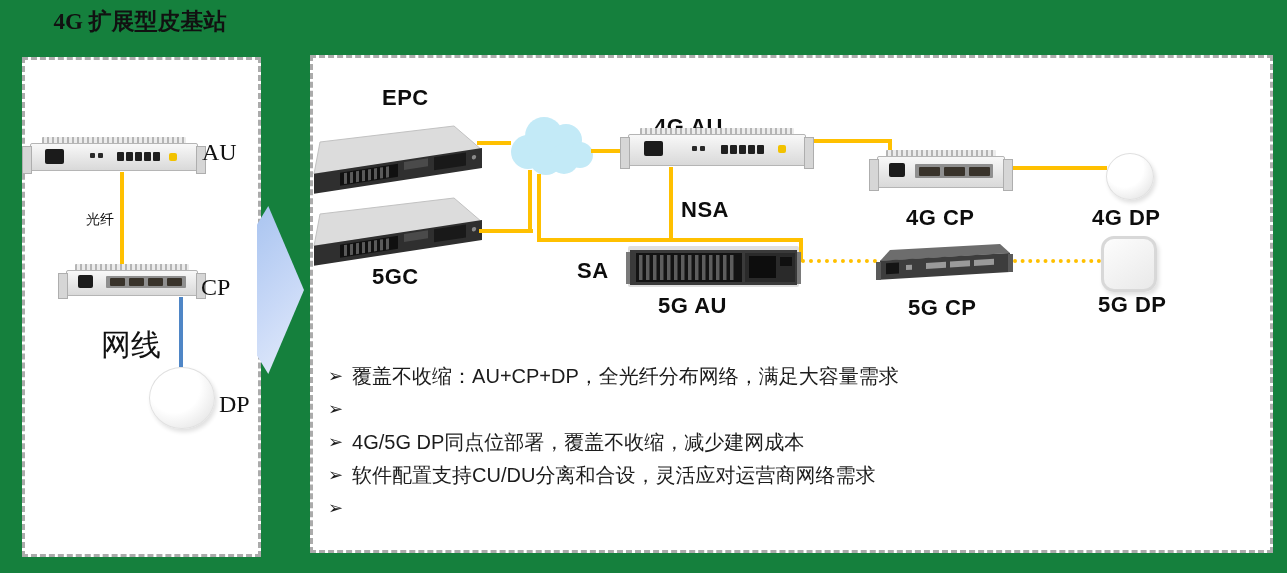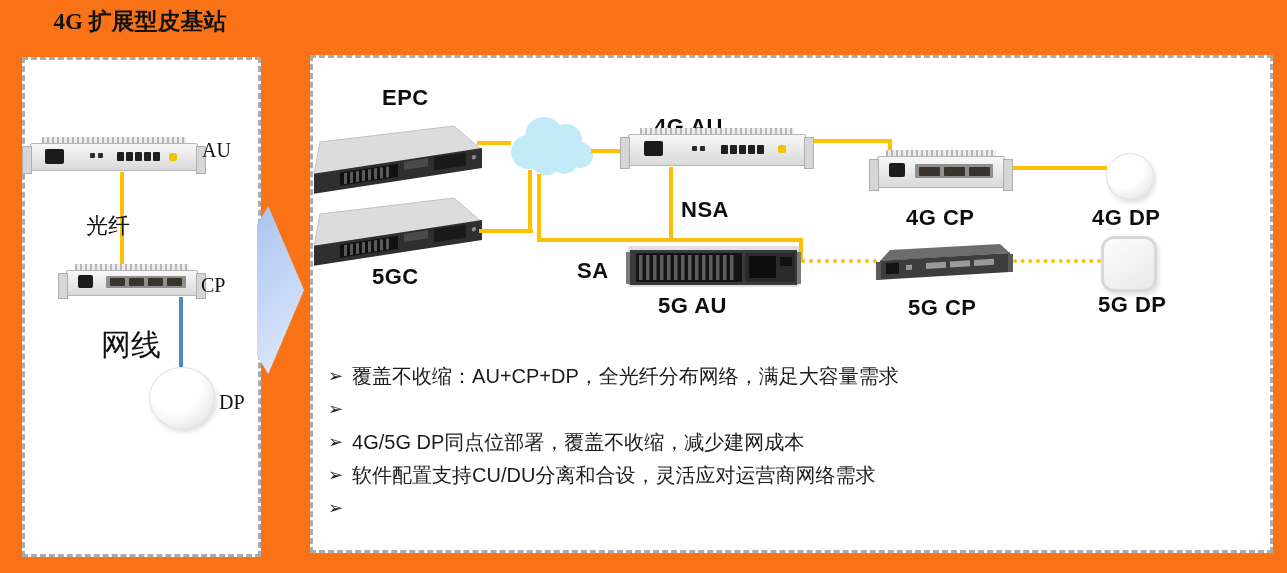--- a/index.html
+++ b/index.html
@@ -1,28 +1,28 @@
 <!DOCTYPE html>
 <html><head>
 <meta charset="utf-8">
 <style>
   html,body{margin:0;padding:0;background:#ffffff;}
-  .canvas{position:relative;width:1287px;height:573px;background:#f97316;overflow:hidden;
+  .canvas{position:relative;width:1287px;height:573px;background:#15803d;overflow:hidden;
           font-family:"Liberation Sans","DejaVu Sans",sans-serif;}
   .abs{position:absolute;}
 
   
   .ttl{font-family:"Liberation Serif","DejaVu Serif",serif;font-weight:bold;
        font-size:23px;color:#111;text-align:center;white-space:nowrap;}
 
   
   .panel{border:3px dashed #ababab;background:#fff;}
 
   
-  .slab{font-family:"Liberation Serif","DejaVu Serif",serif;font-size:20px;color:#111;white-space:nowrap;}
+  .slab{font-family:"Liberation Serif","DejaVu Serif",serif;font-size:24px;color:#111;white-space:nowrap;}
 
   
   .blab{font-weight:bold;font-size:22px;color:#0d0d0d;white-space:nowrap;letter-spacing:0.5px;}
 
   
   .yline{background:#FFC000;}
   .bline{background:#4F86C6;}
   .ydot{border-top:4px dotted #FFC000;height:0;}
 
   
@@ -82,21 +82,21 @@
         <i></i>
         <i></i>
         <i></i>
         <i></i>
       </div>
     <div class="led" style="left:83%;"></div>
   </div>
   <div class="abs slab" style="left:202px;top:139px;">AU</div>
 
   <div class="abs yline" style="left:120px;top:172px;width:4px;height:95px;"></div>
-  <div class="abs slab" style="left:86px;top:211px;font-size:22px;">光纤</div>
+  <div class="abs slab" style="left:86px;top:211px;font-size:14px;">光纤</div>
 
   <div class="whiterack" style="left:66px;top:264px;width:132px;height:32px;">
     <div class="fins"></div>
     <div class="body"></div>
     <div class="ear l"></div>
     <div class="ear r"></div>
     <div class="power" style="width:15px;height:13px;"></div>
     <div class="strip">
         <i></i>
         <i></i>

